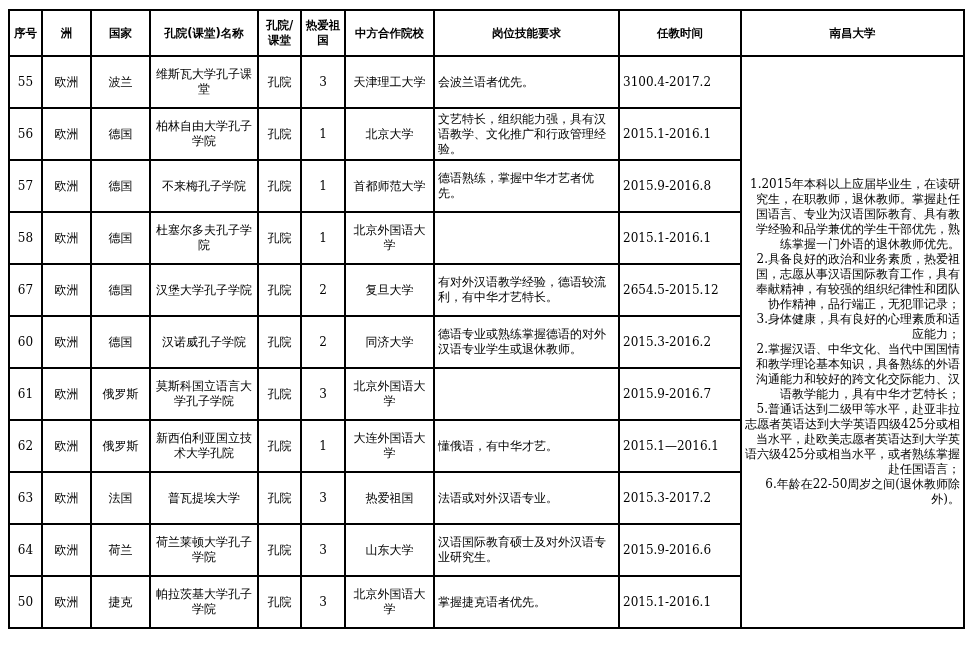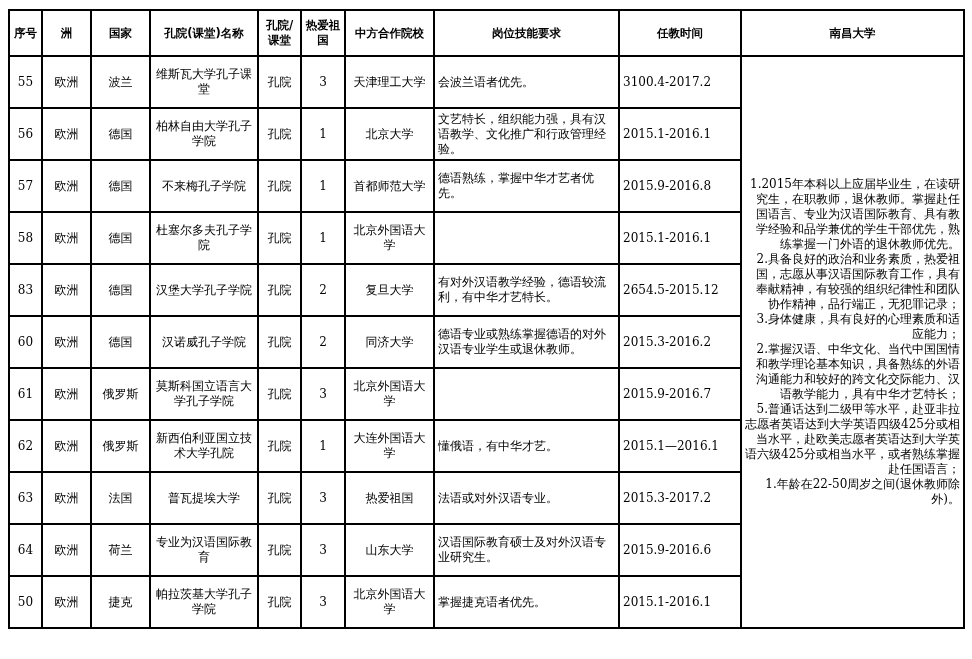--- a/index.html
+++ b/index.html
@@ -73,21 +73,21 @@
       <td class="c num">3</td>
       <td class="c">天津理工大学</td>
       <td class="l">会波兰语者优先。</td>
       <td class="l">3100.4-2017.2</td>
       <td class="basic" rowspan="11">
         <p>1.2015年本科以上应届毕业生，在读研究生，在职教师，退休教师。掌握赴任国语言、专业为汉语国际教育、具有教学经验和品学兼优的学生干部优先，熟练掌握一门外语的退休教师优先。</p>
         <p>2.具备良好的政治和业务素质，热爱祖国，志愿从事汉语国际教育工作，具有奉献精神，有较强的组织纪律性和团队协作精神，品行端正，无犯罪记录；</p>
         <p>3.身体健康，具有良好的心理素质和适应能力；</p>
         <p>2.掌握汉语、中华文化、当代中国国情和教学理论基本知识，具备熟练的外语沟通能力和较好的跨文化交际能力、汉语教学能力，具有中华才艺特长；</p>
         <p>5.普通话达到二级甲等水平，赴亚非拉志愿者英语达到大学英语四级425分或相当水平，赴欧美志愿者英语达到大学英语六级425分或相当水平，或者熟练掌握赴任国语言；</p>
-        <p>1.年龄在22-50周岁之间(退休教师除外)。</p>
+        <p>6.年龄在22-50周岁之间(退休教师除外)。</p>
       </td>
     </tr>
     <tr class="row">
       <td class="c num">56</td>
       <td class="c">欧洲</td>
       <td class="c">德国</td>
       <td class="c">柏林自由大学孔子学院</td>
       <td class="c">孔院</td>
       <td class="c num">1</td>
       <td class="c">北京大学</td>
@@ -110,21 +110,21 @@
       <td class="c">欧洲</td>
       <td class="c">德国</td>
       <td class="c">杜塞尔多夫孔子学院</td>
       <td class="c">孔院</td>
       <td class="c num">1</td>
       <td class="c">北京外国语大学</td>
       <td class="l"></td>
       <td class="l">2015.1-2016.1</td>
     </tr>
     <tr class="row">
-      <td class="c num">83</td>
+      <td class="c num">67</td>
       <td class="c">欧洲</td>
       <td class="c">德国</td>
       <td class="c">汉堡大学孔子学院</td>
       <td class="c">孔院</td>
       <td class="c num">2</td>
       <td class="c">复旦大学</td>
       <td class="l">有对外汉语教学经验，德语较流利，有中华才艺特长。</td>
       <td class="l">2654.5-2015.12</td>
     </tr>
     <tr class="row">
@@ -168,21 +168,21 @@
       <td class="c">孔院</td>
       <td class="c num">3</td>
       <td class="c">热爱祖国</td>
       <td class="l">法语或对外汉语专业。</td>
       <td class="l">2015.3-2017.2</td>
     </tr>
     <tr class="row">
       <td class="c num">64</td>
       <td class="c">欧洲</td>
       <td class="c">荷兰</td>
-      <td class="c">专业为汉语国际教育</td>
+      <td class="c">荷兰莱顿大学孔子学院</td>
       <td class="c">孔院</td>
       <td class="c num">3</td>
       <td class="c">山东大学</td>
       <td class="l">汉语国际教育硕士及对外汉语专业研究生。</td>
       <td class="l">2015.9-2016.6</td>
     </tr>
     <tr class="row">
       <td class="c num">50</td>
       <td class="c">欧洲</td>
       <td class="c">捷克</td>

